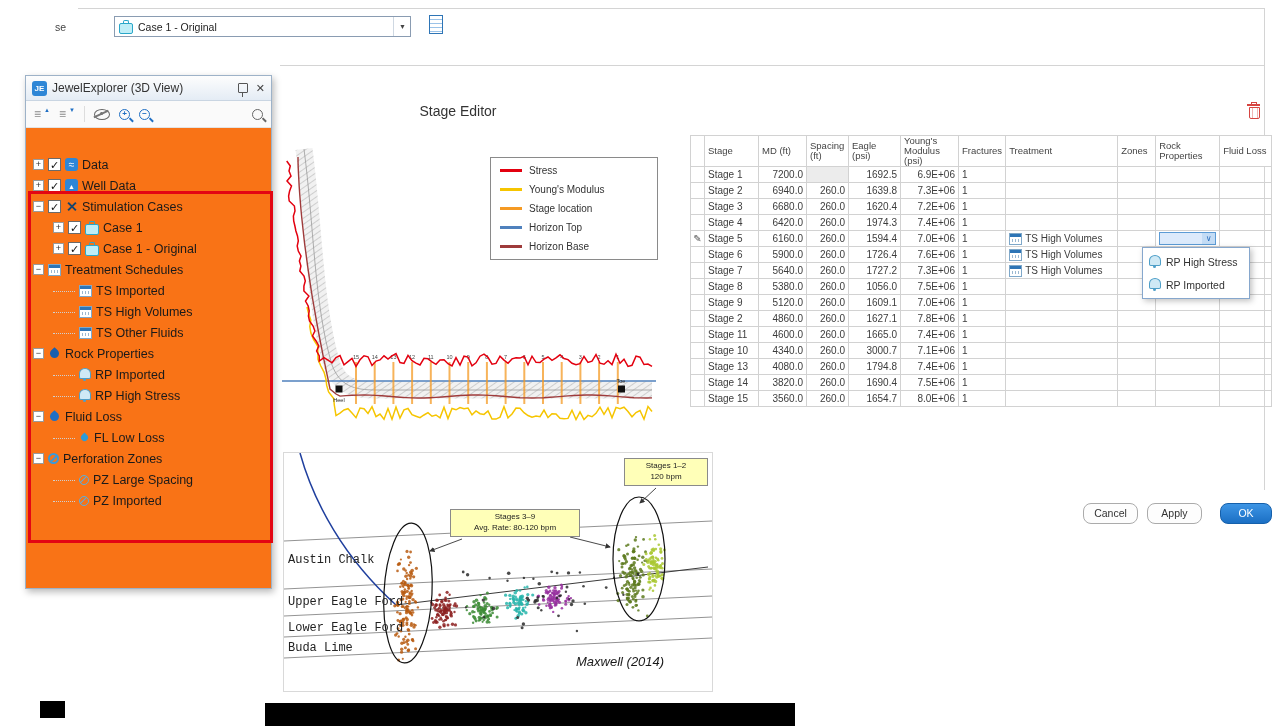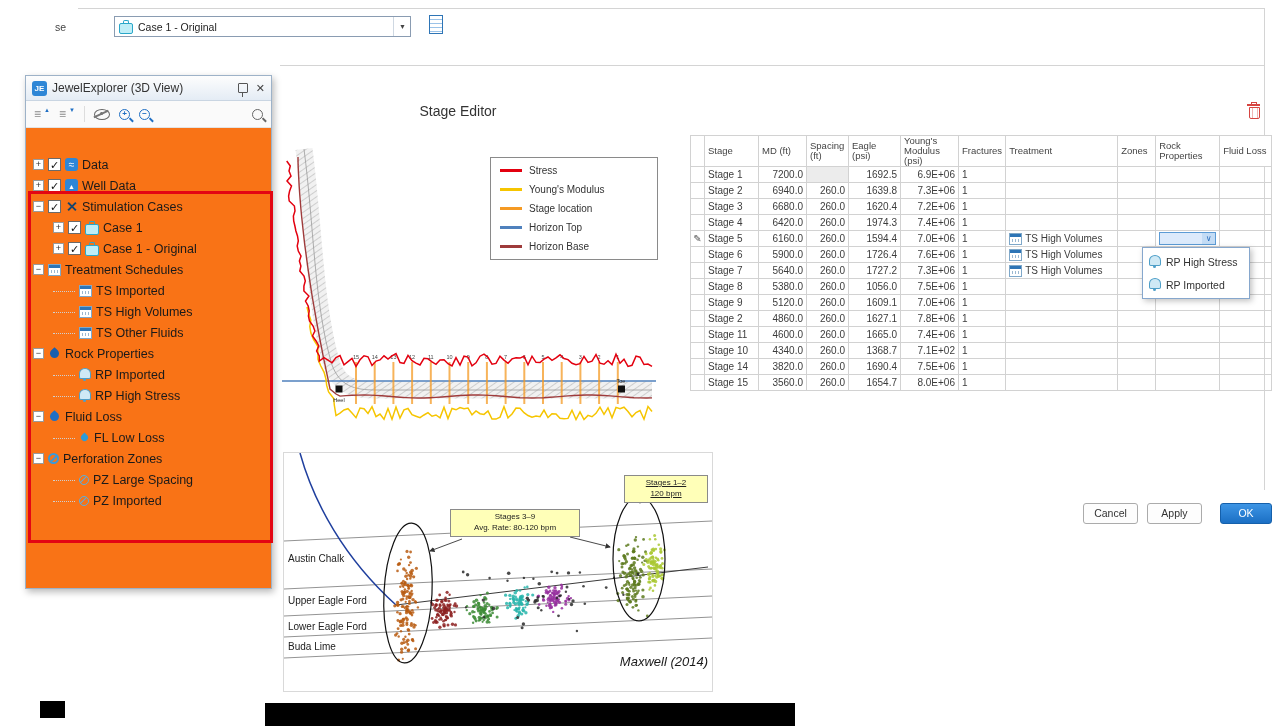--- a/index.html
+++ b/index.html
@@ -108,33 +108,33 @@
   .combo-arrow{width:13px;text-align:center;font-size:8px;color:#2a6fbf;background:#c3dcf5;line-height:11px;}
   #rp-dropdown{position:absolute;left:1142px;top:247px;width:106px;background:#fff;border:1px solid #86a7cd;
       box-shadow:2px 2px 6px rgba(0,0,0,.25);z-index:8;padding:2px 0;}
   .rp-item{display:flex;align-items:center;gap:5px;height:23px;padding:0 6px;font-size:10.5px;color:#333;}
   .itrash{position:absolute;left:1247px;top:103px;width:13px;height:16px;}
   .itrash .hdl{position:absolute;top:-1px;left:4px;width:4px;height:2px;border:1px solid #d64541;border-bottom:none;}
   .itrash .lid{position:absolute;top:1px;left:0;width:13px;height:1.5px;background:#d64541;}
   .itrash .bdy{position:absolute;top:4px;left:1.5px;width:9px;height:10px;border:1.5px solid #d64541;border-radius:0 0 2px 2px;
       background:repeating-linear-gradient(90deg,transparent 0 2px,#f0b6b4 2px 3px,transparent 3px 5px);}
   .btn{position:absolute;top:503px;width:55px;height:21px;font-size:10.5px;text-align:center;line-height:19px;
-      border:1px solid #ababab;background:#fdfdfd;color:#333;border-radius:3px;box-sizing:border-box;}
+      border:1px solid #ababab;background:#fdfdfd;color:#333;border-radius:8px;box-sizing:border-box;}
   #btn-cancel{left:1083px;}
   #btn-apply{left:1147px;}
   #btn-ok{left:1210px;width:52px;background:linear-gradient(#3d95e5,#1b6fc4);border-color:#1560ab;color:#fff;margin-left:10px;}
 
   
   #ms-panel{position:absolute;left:283px;top:452px;width:430px;height:240px;background:#fff;border:1px solid #d9d9d9;z-index:3;box-sizing:border-box;}
-  .ms-label{position:absolute;font-size:10px;color:#222;}
+  .ms-label{position:absolute;font-size:12px;color:#222;font-family:Liberation Mono, monospace;}
   .callout{position:absolute;background:#ffffb8;border:1px solid #8a8a8a;font-size:8px;line-height:1.35;
       text-align:center;padding:2px 2px;z-index:2;color:#222;}
-  #callout-1{left:340px;top:22px;width:78px;text-decoration:underline;}
+  #callout-1{left:340px;top:5px;width:78px;}
   #callout-2{left:166px;top:56px;width:124px;}
-  #ms-attrib{position:absolute;left:292px;top:201px;width:132px;font-size:13px;font-style:italic;color:#1a1a1a;text-align:right;}
+  #ms-attrib{position:absolute;left:292px;top:201px;width:132px;font-size:13px;font-style:italic;color:#1a1a1a;}
 
   
   #censor-main{position:absolute;left:265px;top:703px;width:530px;height:23px;background:#000;}
   #censor-left{position:absolute;left:40px;top:701px;width:25px;height:17px;background:#000;}
 </style>
 </head>
 <body>
 
 <div id="line-top"></div>
 <div id="line-right"></div>
@@ -544,22 +544,35 @@
           <td></td>
           <td></td>
           <td></td>
           <td></td>
         </tr>
         <tr>
           <td class="marker"></td>
           <td>Stage 10</td>
           <td class="num">4340.0</td>
           <td class="num">260.0</td>
-          <td class="num">1368.7</td>
-          <td class="num">7.1E+02</td>
+          <td class="num">3000.7</td>
+          <td class="num">7.1E+06</td>
+          <td>1</td>
+          <td></td>
+          <td></td>
+          <td></td>
+          <td></td>
+        </tr>
+        <tr>
+          <td class="marker"></td>
+          <td>Stage 13</td>
+          <td class="num">4080.0</td>
+          <td class="num">260.0</td>
+          <td class="num">1794.8</td>
+          <td class="num">7.4E+06</td>
           <td>1</td>
           <td></td>
           <td></td>
           <td></td>
           <td></td>
         </tr>
         <tr>
           <td class="marker"></td>
           <td>Stage 14</td>
           <td class="num">3820.0</td>

